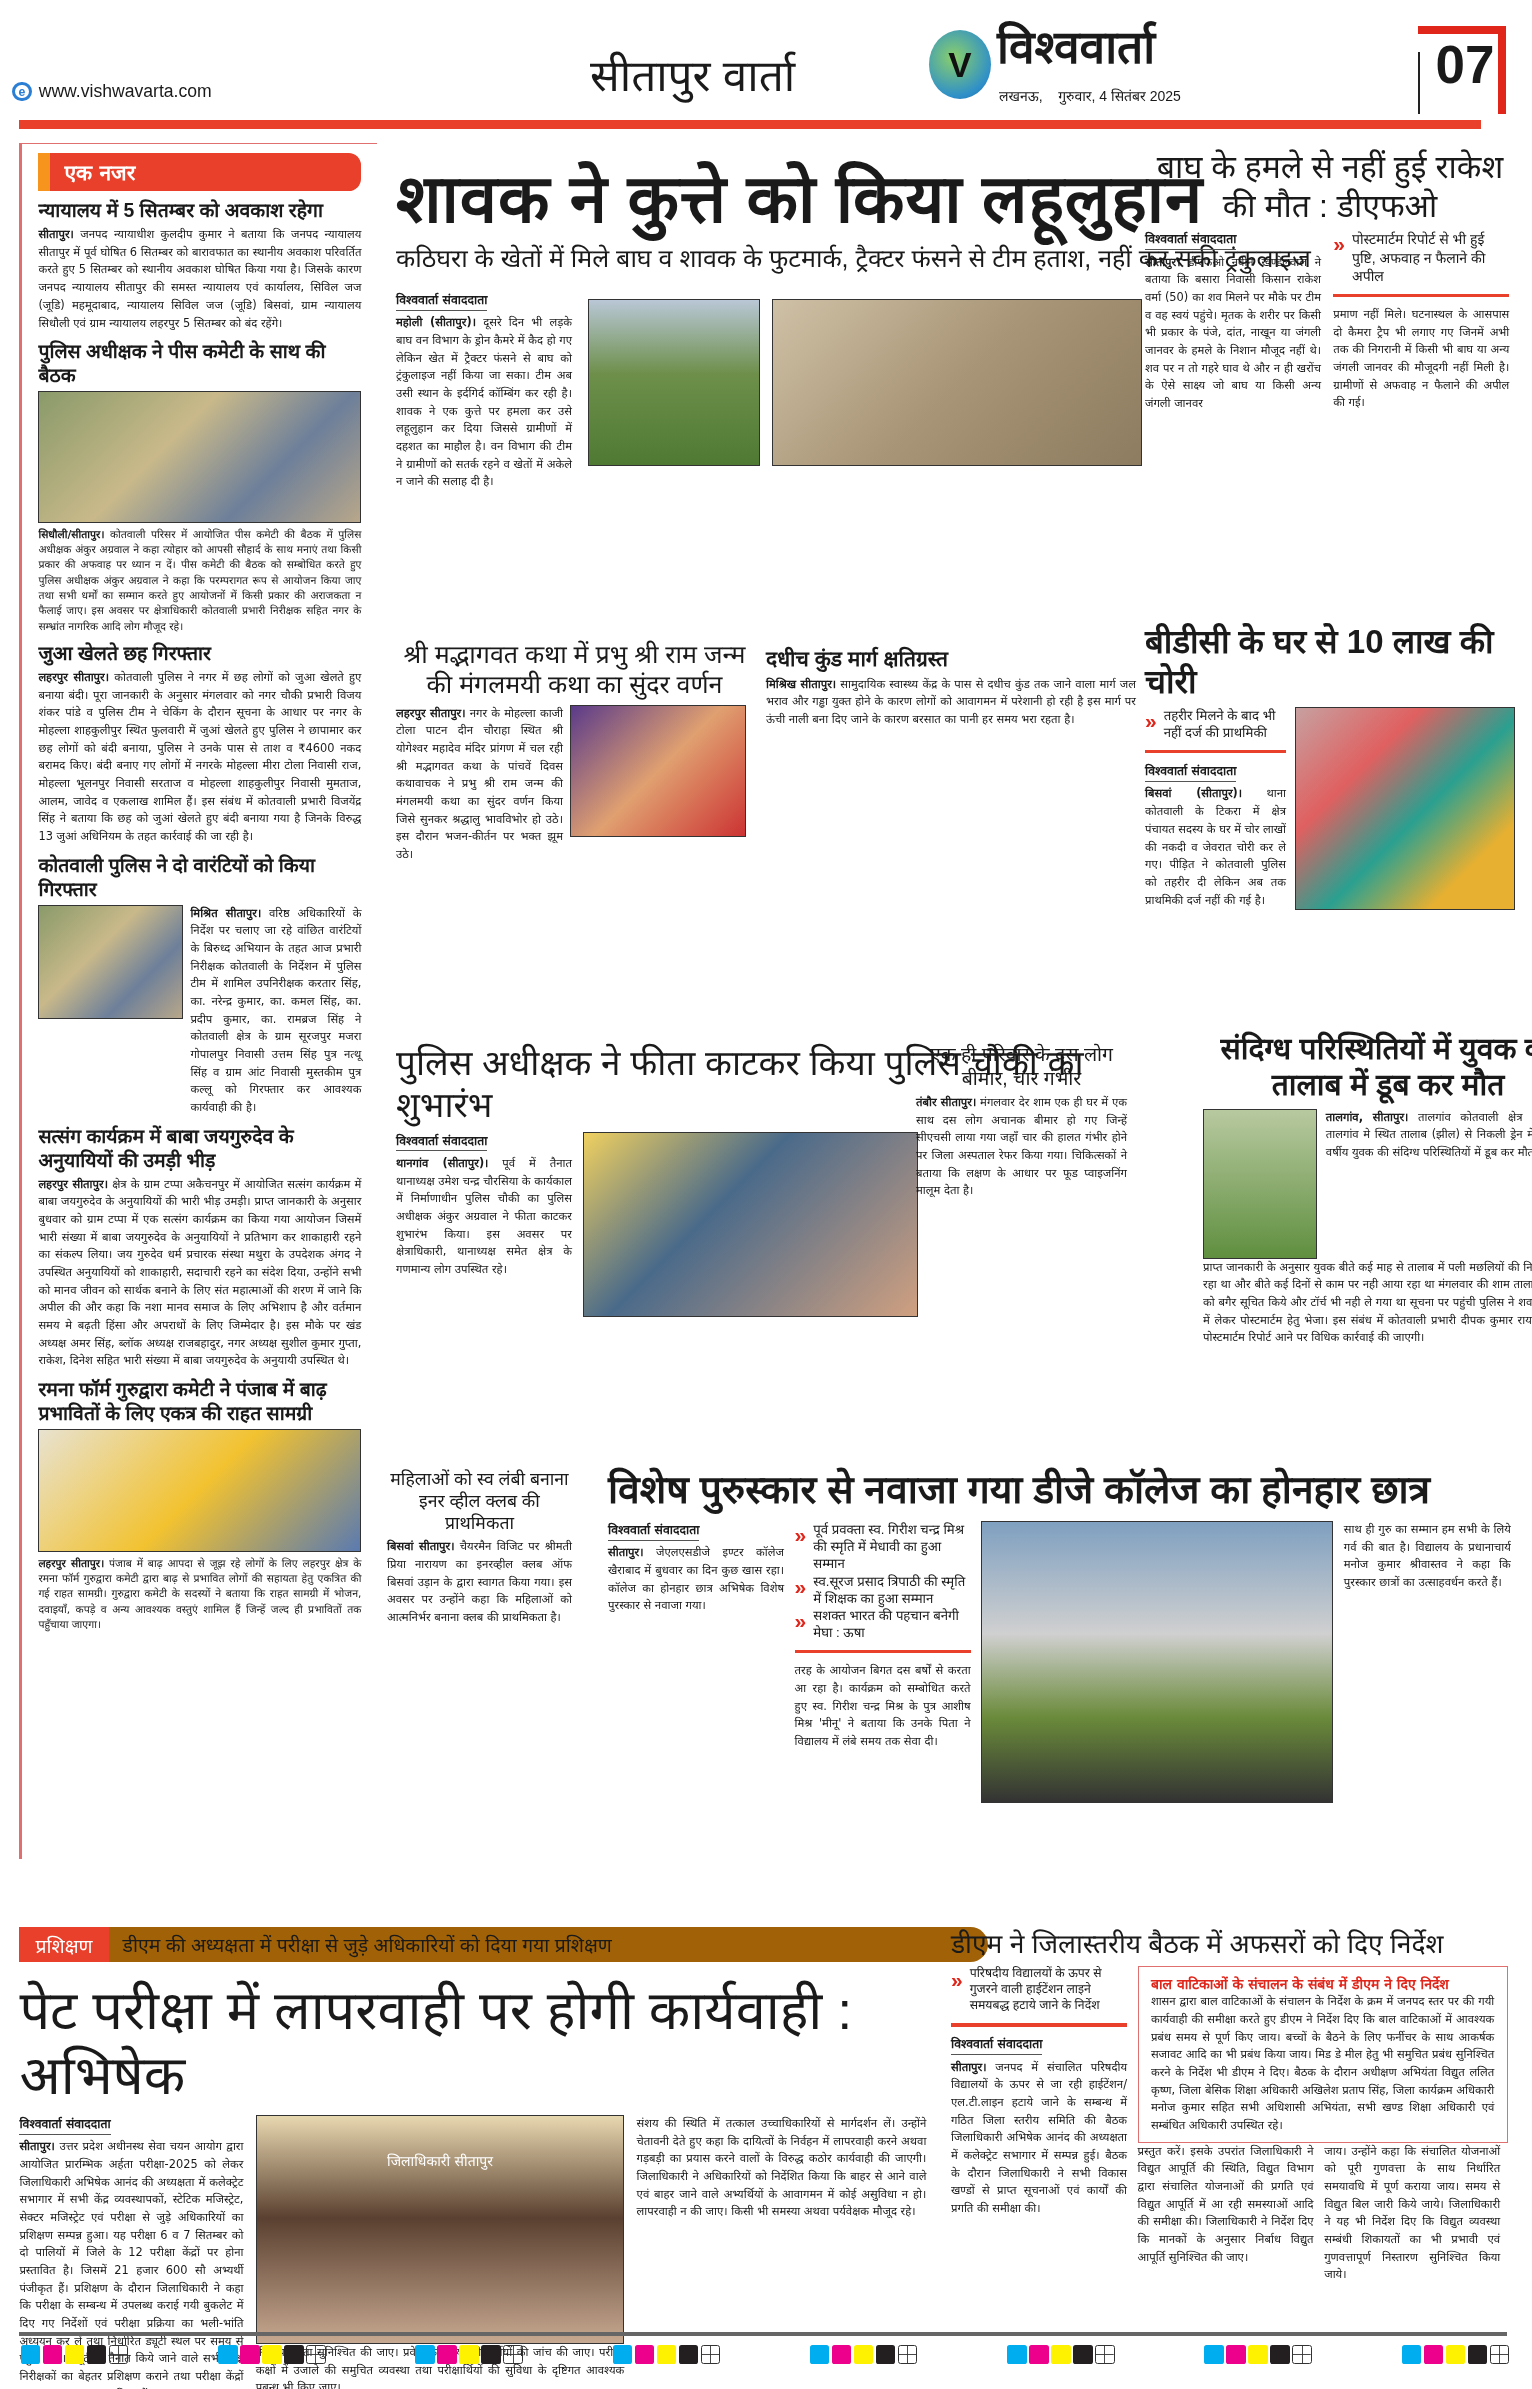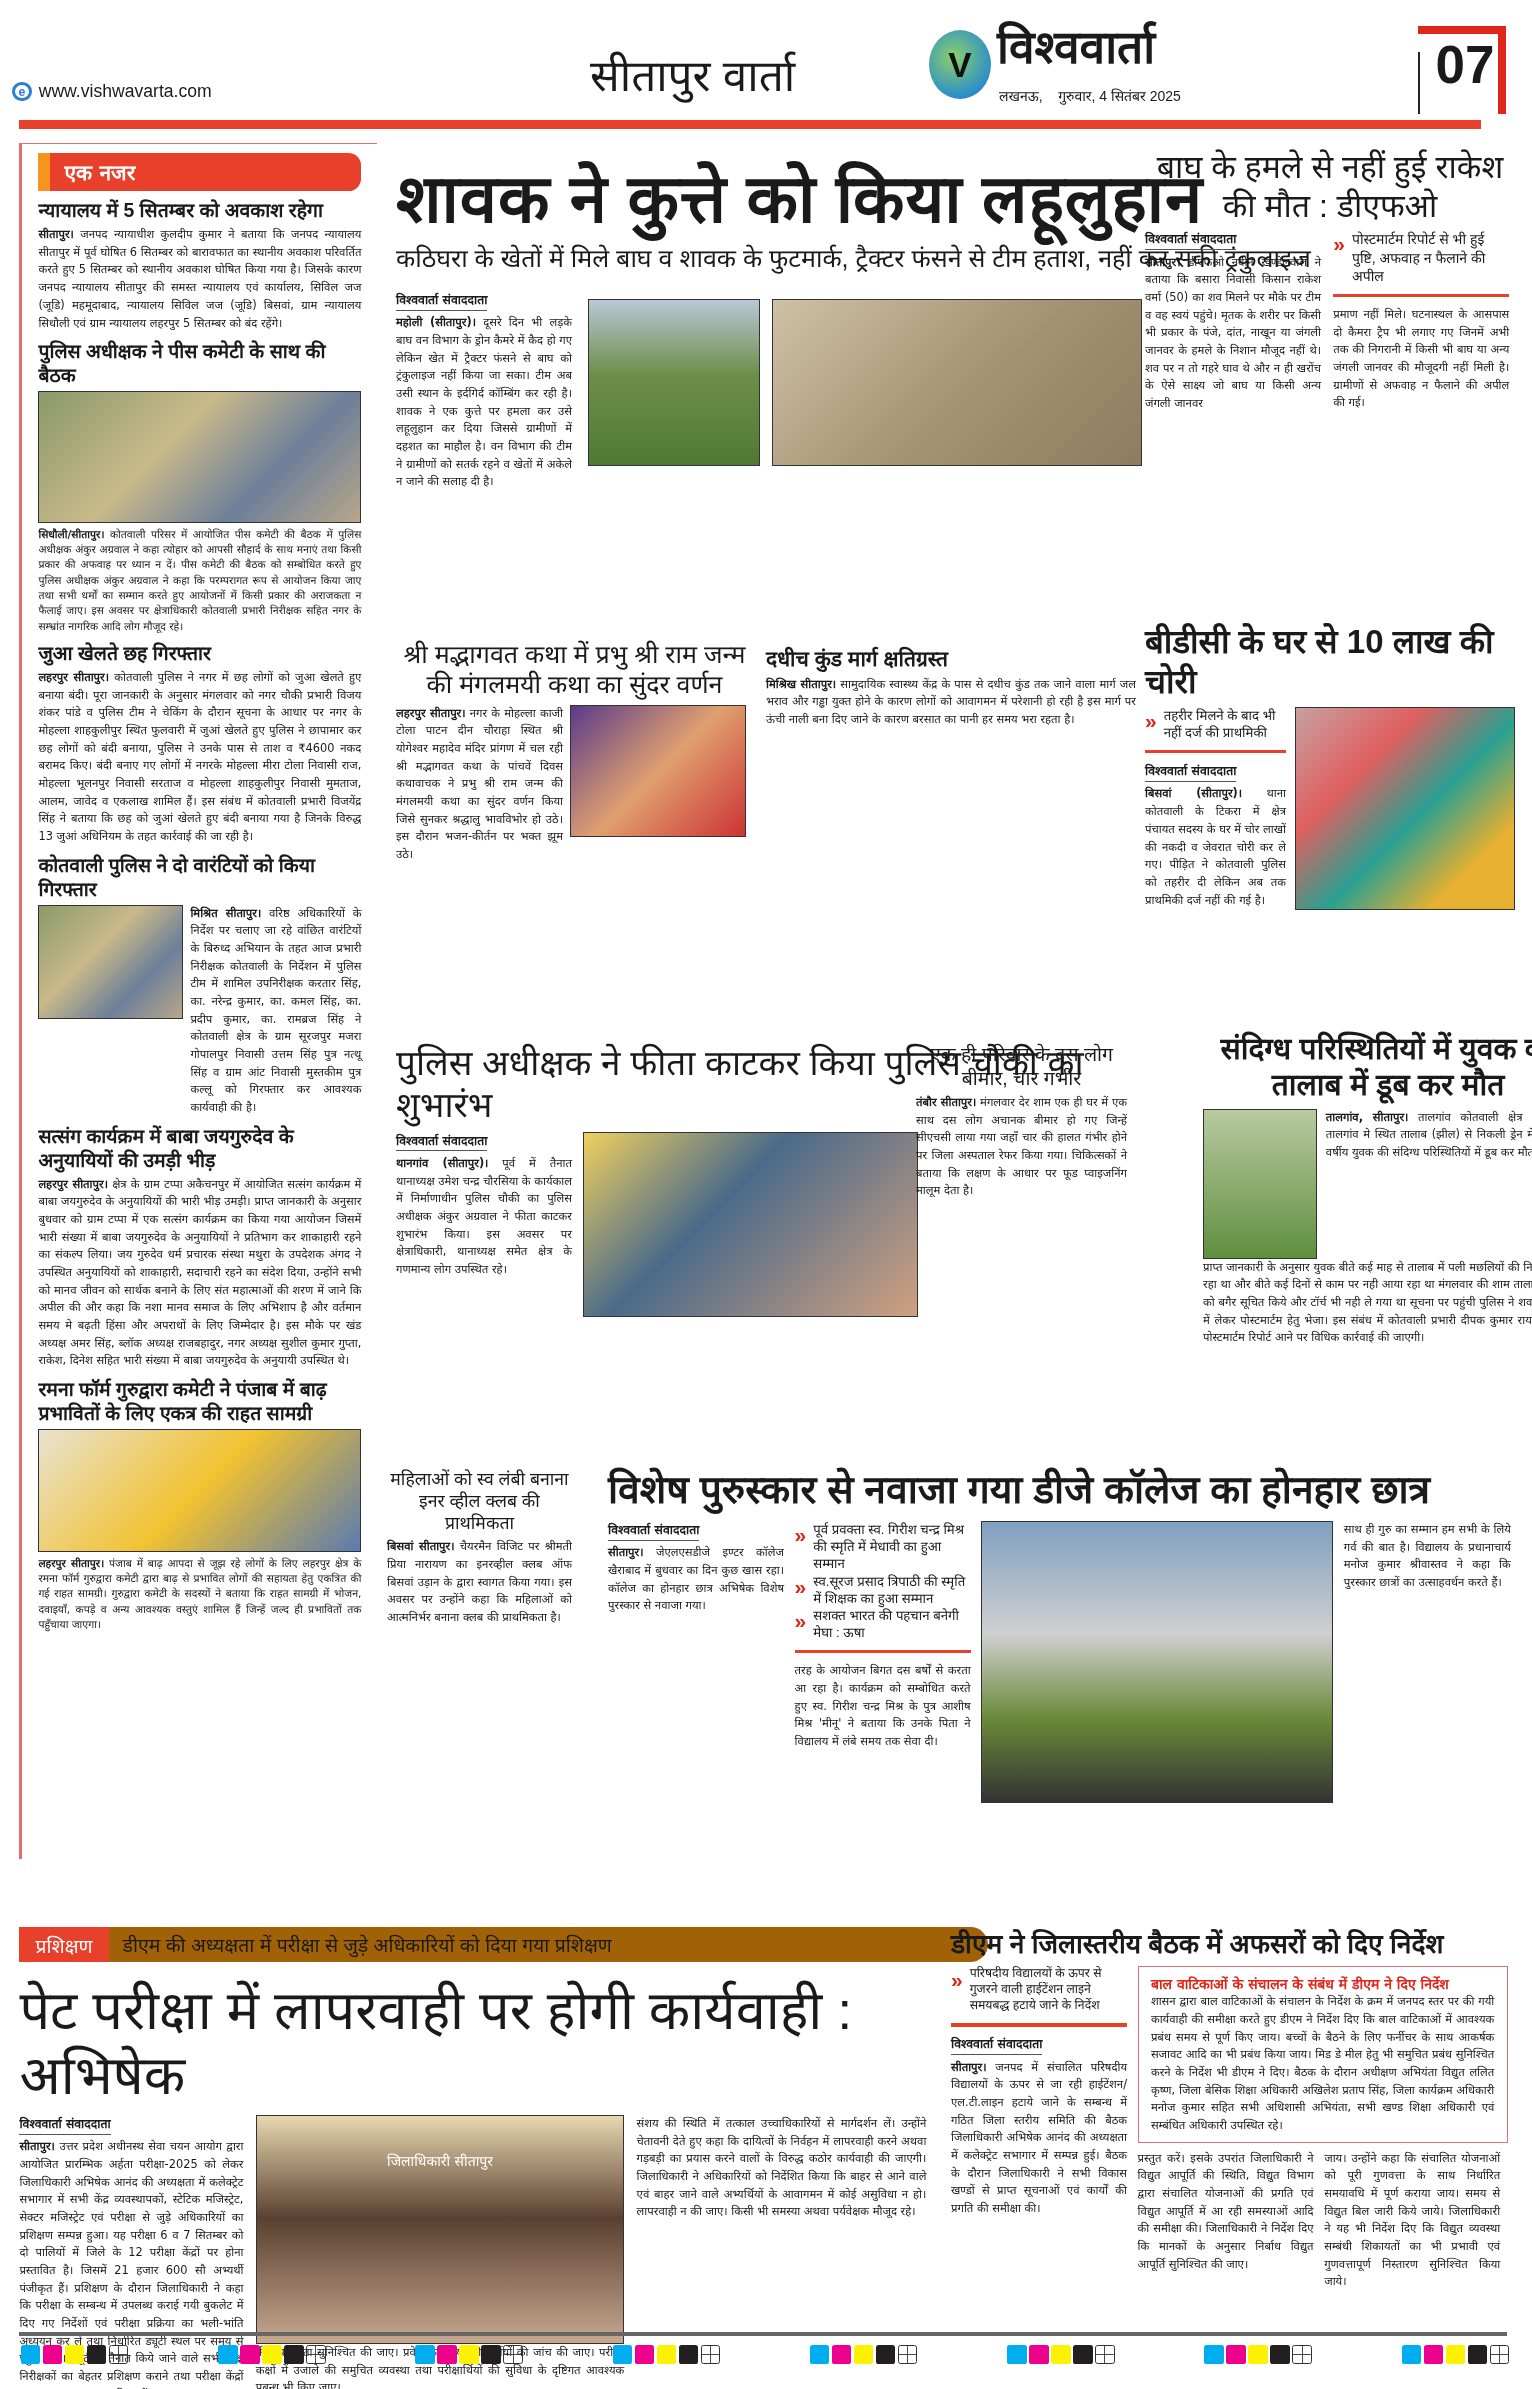--- a/index.html
+++ b/index.html
@@ -221,37 +221,37 @@
       <div class="photo" style="height:229px;background:linear-gradient(180deg,#e8d8b0,#5a4030 45%,#c7a890)">
         <div style="text-align:center;color:#fff;margin-top:35px;font-size:14px">जिलाधिकारी सीतापुर</div>
       </div>
       <p class="body">की उपलब्धता सुनिश्चित की जाए। प्रवेश के समय परीक्षार्थियों की जांच की जाए। परीक्षा कक्षों में उजाले की समुचित व्यवस्था तथा परीक्षार्थियों की सुविधा के दृष्टिगत आवश्यक प्रबन्ध भी किए जाए।</p>
     </div>
     <p class="body" style="width:291px">संशय की स्थिति में तत्काल उच्चाधिकारियों से मार्गदर्शन लें। उन्होंने चेतावनी देते हुए कहा कि दायित्वों के निर्वहन में लापरवाही करने अथवा गड़बड़ी का प्रयास करने वालों के विरुद्ध कठोर कार्यवाही की जाएगी। जिलाधिकारी ने अधिकारियों को निर्देशित किया कि बाहर से आने वाले एवं बाहर जाने वाले अभ्यर्थियों के आवागमन में कोई असुविधा न हो। लापरवाही न की जाए। किसी भी समस्या अथवा पर्यवेक्षक मौजूद रहे।</p>
   </div>
 </div>
 
 <div class="abs" style="left:951px;top:1924px;width:564px">
-  <div class="h2" style="font-size:26.4px;font-weight:bold">डीएम ने जिलास्तरीय बैठक में अफसरों को दिए निर्देश</div>
+  <div class="h2" style="font-size:26.4px;font-weight:normal">डीएम ने जिलास्तरीय बैठक में अफसरों को दिए निर्देश</div>
   <div style="display:flex;gap:10.6px;margin-top:5.3px">
     <div style="width:176px">
       <div class="bullet">
           <span class="arr">»</span>
           <span style="font-size:12.3px">परिषदीय विद्यालयों के ऊपर से गुजरने वाली हाईटेंशन लाइने समयबद्ध हटाये जाने के निर्देश</span>
         </div>
       <div class="redline"></div>
       <div class="byline">विश्ववार्ता संवाददाता</div>
       <p class="body"><b>सीतापुर।</b> <span>जनपद में संचालित परिषदीय विद्यालयों के ऊपर से जा रही हाईटेंशन/एल.टी.लाइन हटाये जाने के सम्बन्ध में गठित जिला स्तरीय समिति की बैठक जिलाधिकारी अभिषेक आनंद की अध्यक्षता में कलेक्ट्रेट सभागार में सम्पन्न हुई। बैठक के दौरान जिलाधिकारी ने सभी विकास खण्डों से प्राप्त सूचनाओं एवं कार्यों की प्रगति की समीक्षा की।</span></p>
     </div>
     <div style="width:370px">
       <div class="boxed">
         <div style="color:#e0261b;font-size:14px;font-weight:bold">बाल वाटिकाओं के संचालन के संबंध में डीएम ने दिए निर्देश</div>
         <p class="body">शासन द्वारा बाल वाटिकाओं के संचालन के निर्देश के क्रम में जनपद स्तर पर की गयी कार्यवाही की समीक्षा करते हुए डीएम ने निर्देश दिए कि बाल वाटिकाओं में आवश्यक प्रबंध समय से पूर्ण किए जाय। बच्चों के बैठने के लिए फर्नीचर के साथ आकर्षक सजावट आदि का भी प्रबंध किया जाय। मिड डे मील हेतु भी समुचित प्रबंध सुनिश्चित करने के निर्देश भी डीएम ने दिए। बैठक के दौरान अधीक्षण अभियंता विद्युत ललित कृष्ण, जिला बेसिक शिक्षा अधिकारी अखिलेश प्रताप सिंह, जिला कार्यक्रम अधिकारी मनोज कुमार सहित सभी अधिशासी अभियंता, सभी खण्ड शिक्षा अधिकारी एवं सम्बंधित अधिकारी उपस्थित रहे।</p>
       </div>
-      <div style="display:flex;gap:10.6px;margin-top:7px">
+      <div style="display:flex;gap:10.6px;">
         <p class="body" style="width:176px">प्रस्तुत करें। इसके उपरांत जिलाधिकारी ने विद्युत आपूर्ति की स्थिति, विद्युत विभाग द्वारा संचालित योजनाओं की प्रगति एवं विद्युत आपूर्ति में आ रही समस्याओं आदि की समीक्षा की। जिलाधिकारी ने निर्देश दिए कि मानकों के अनुसार निर्बाध विद्युत आपूर्ति सुनिश्चित की जाए।</p>
         <p class="body" style="width:176px">जाय। उन्होंने कहा कि संचालित योजनाओं को पूरी गुणवत्ता के साथ निर्धारित समयावधि में पूर्ण कराया जाय। समय से विद्युत बिल जारी किये जाये। जिलाधिकारी ने यह भी निर्देश दिए कि विद्युत व्यवस्था सम्बंधी शिकायतों का भी प्रभावी एवं गुणवत्तापूर्ण निस्तारण सुनिश्चित किया जाये।</p>
       </div>
     </div>
   </div>
 </div>
 
 <div class="abs" style="left:19.4px;top:2332px;width:1488px;height:3.5px;background:#666"></div>
 <div class="abs" id="cmyk-row" style="left:21px;top:2345px;width:1488px;display:flex;justify-content:space-between">
     <div class="cmyk">

